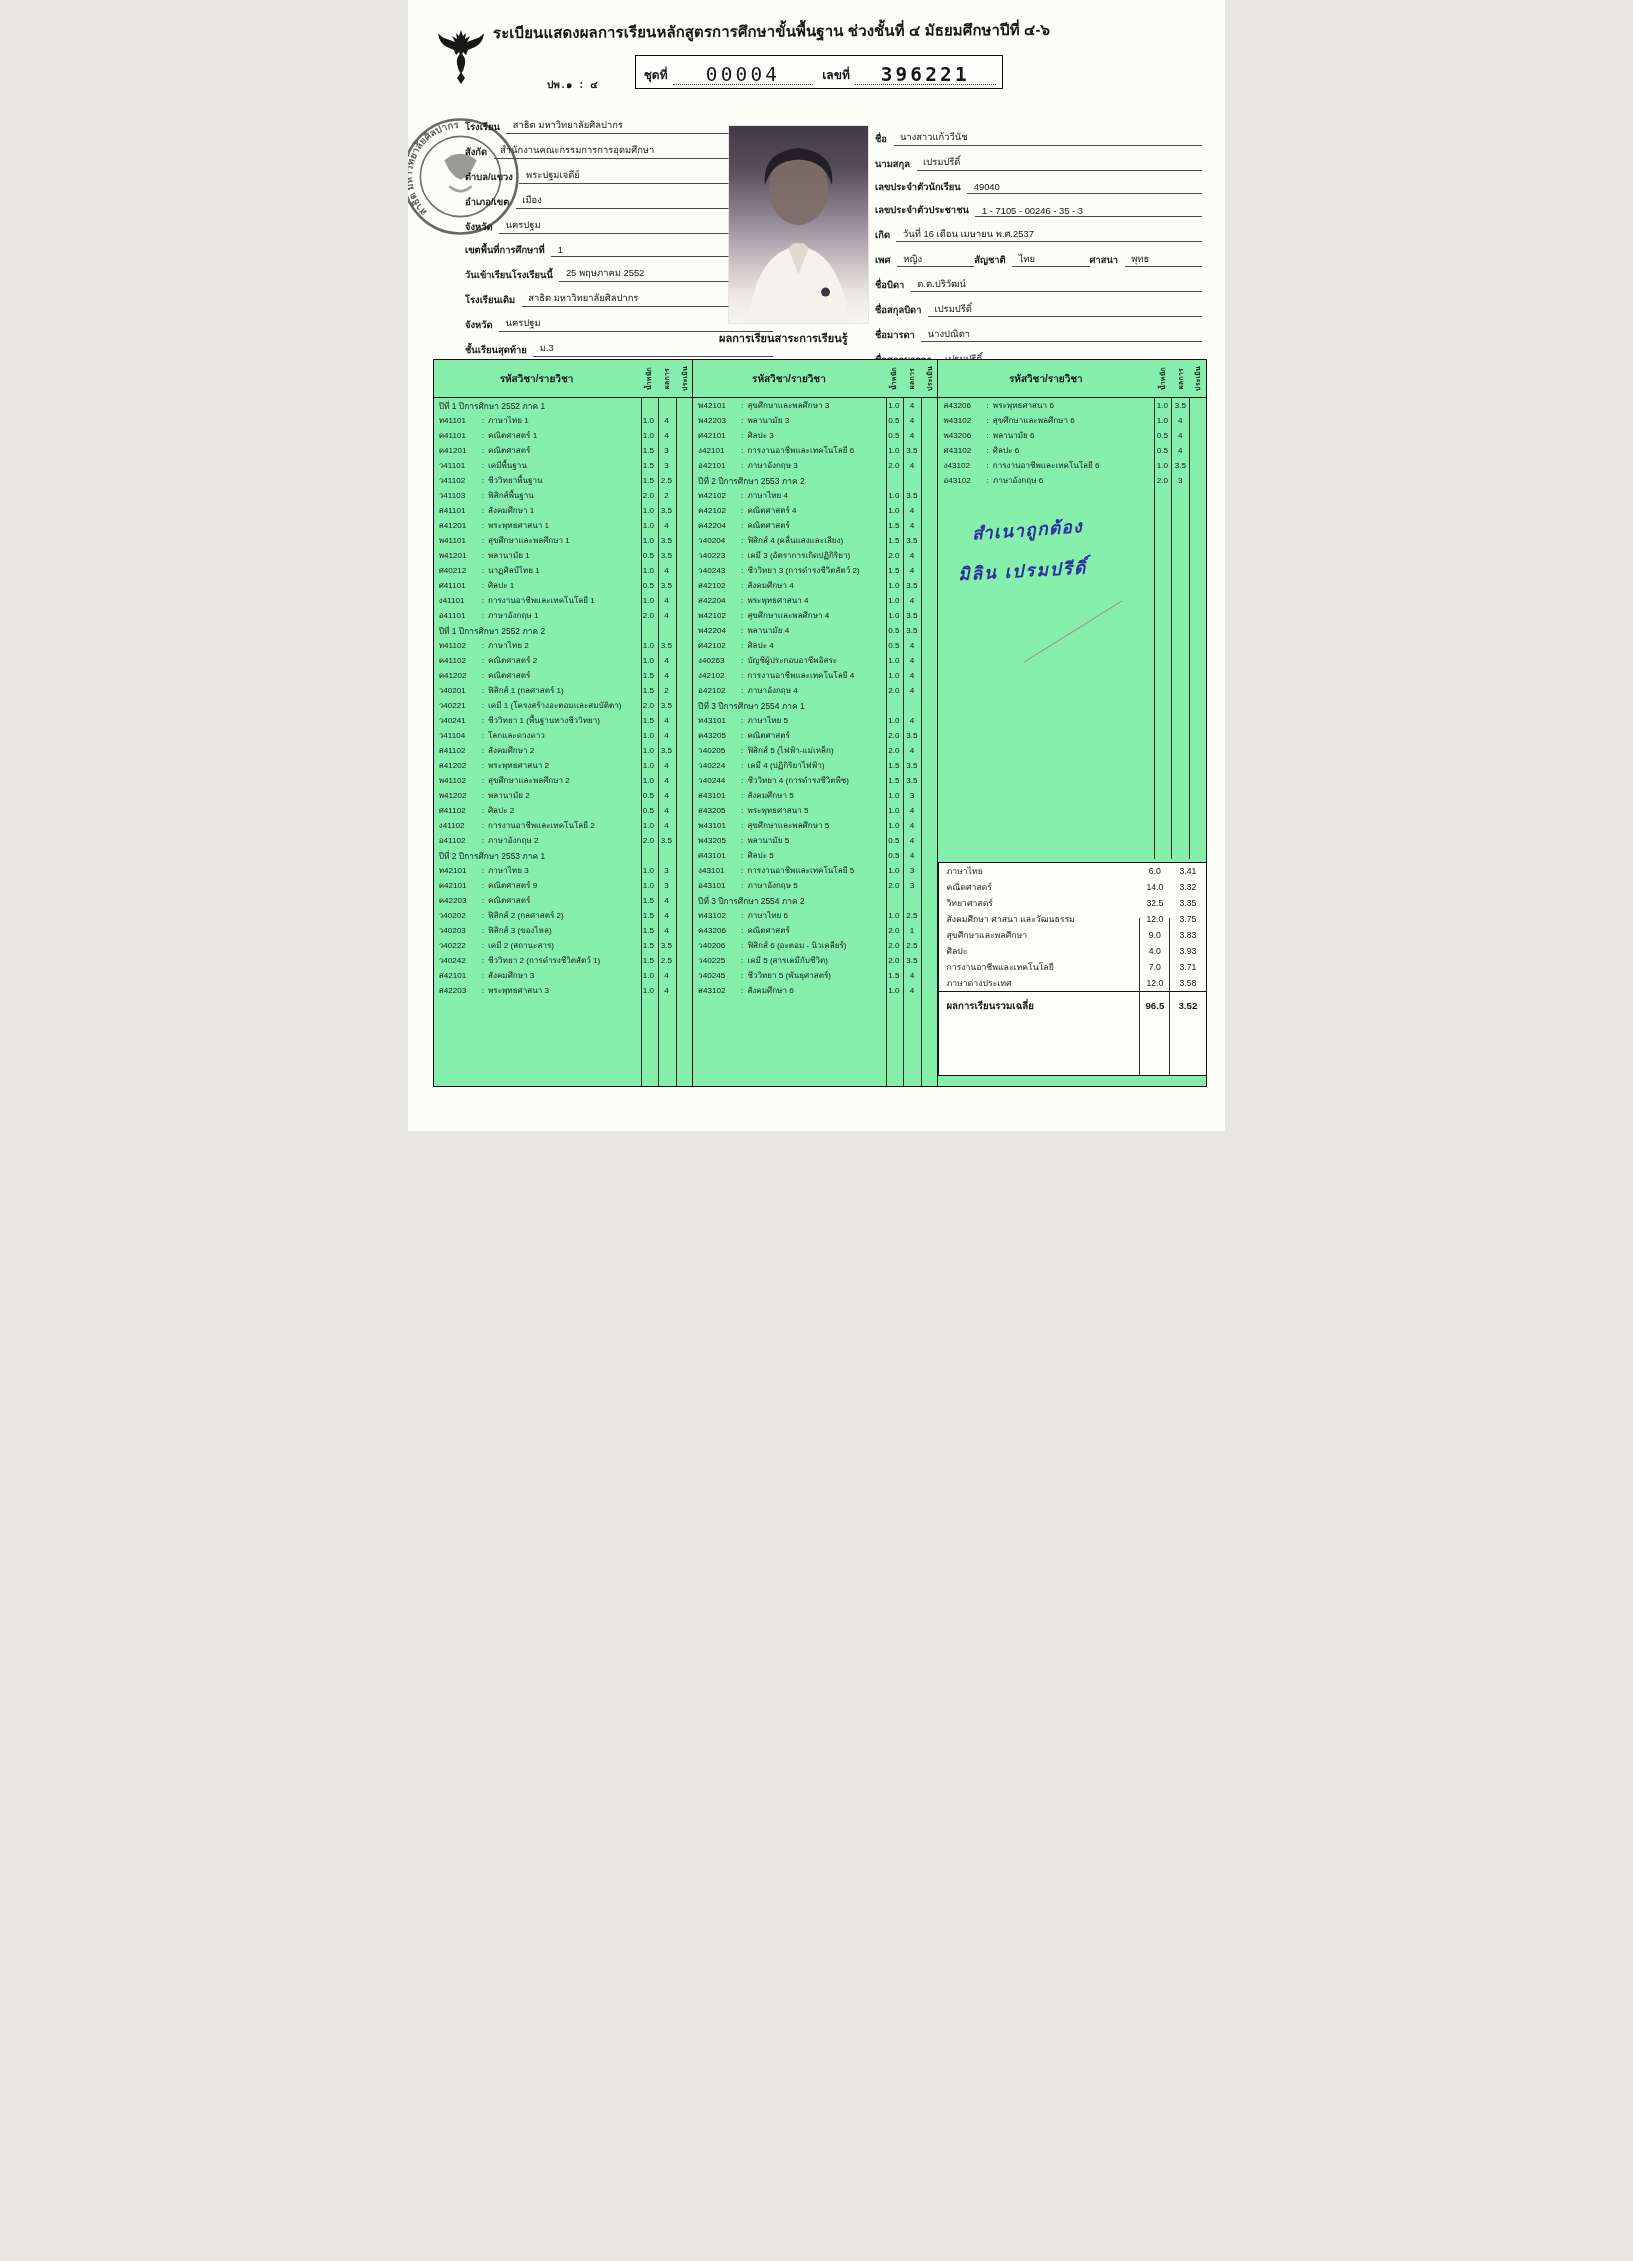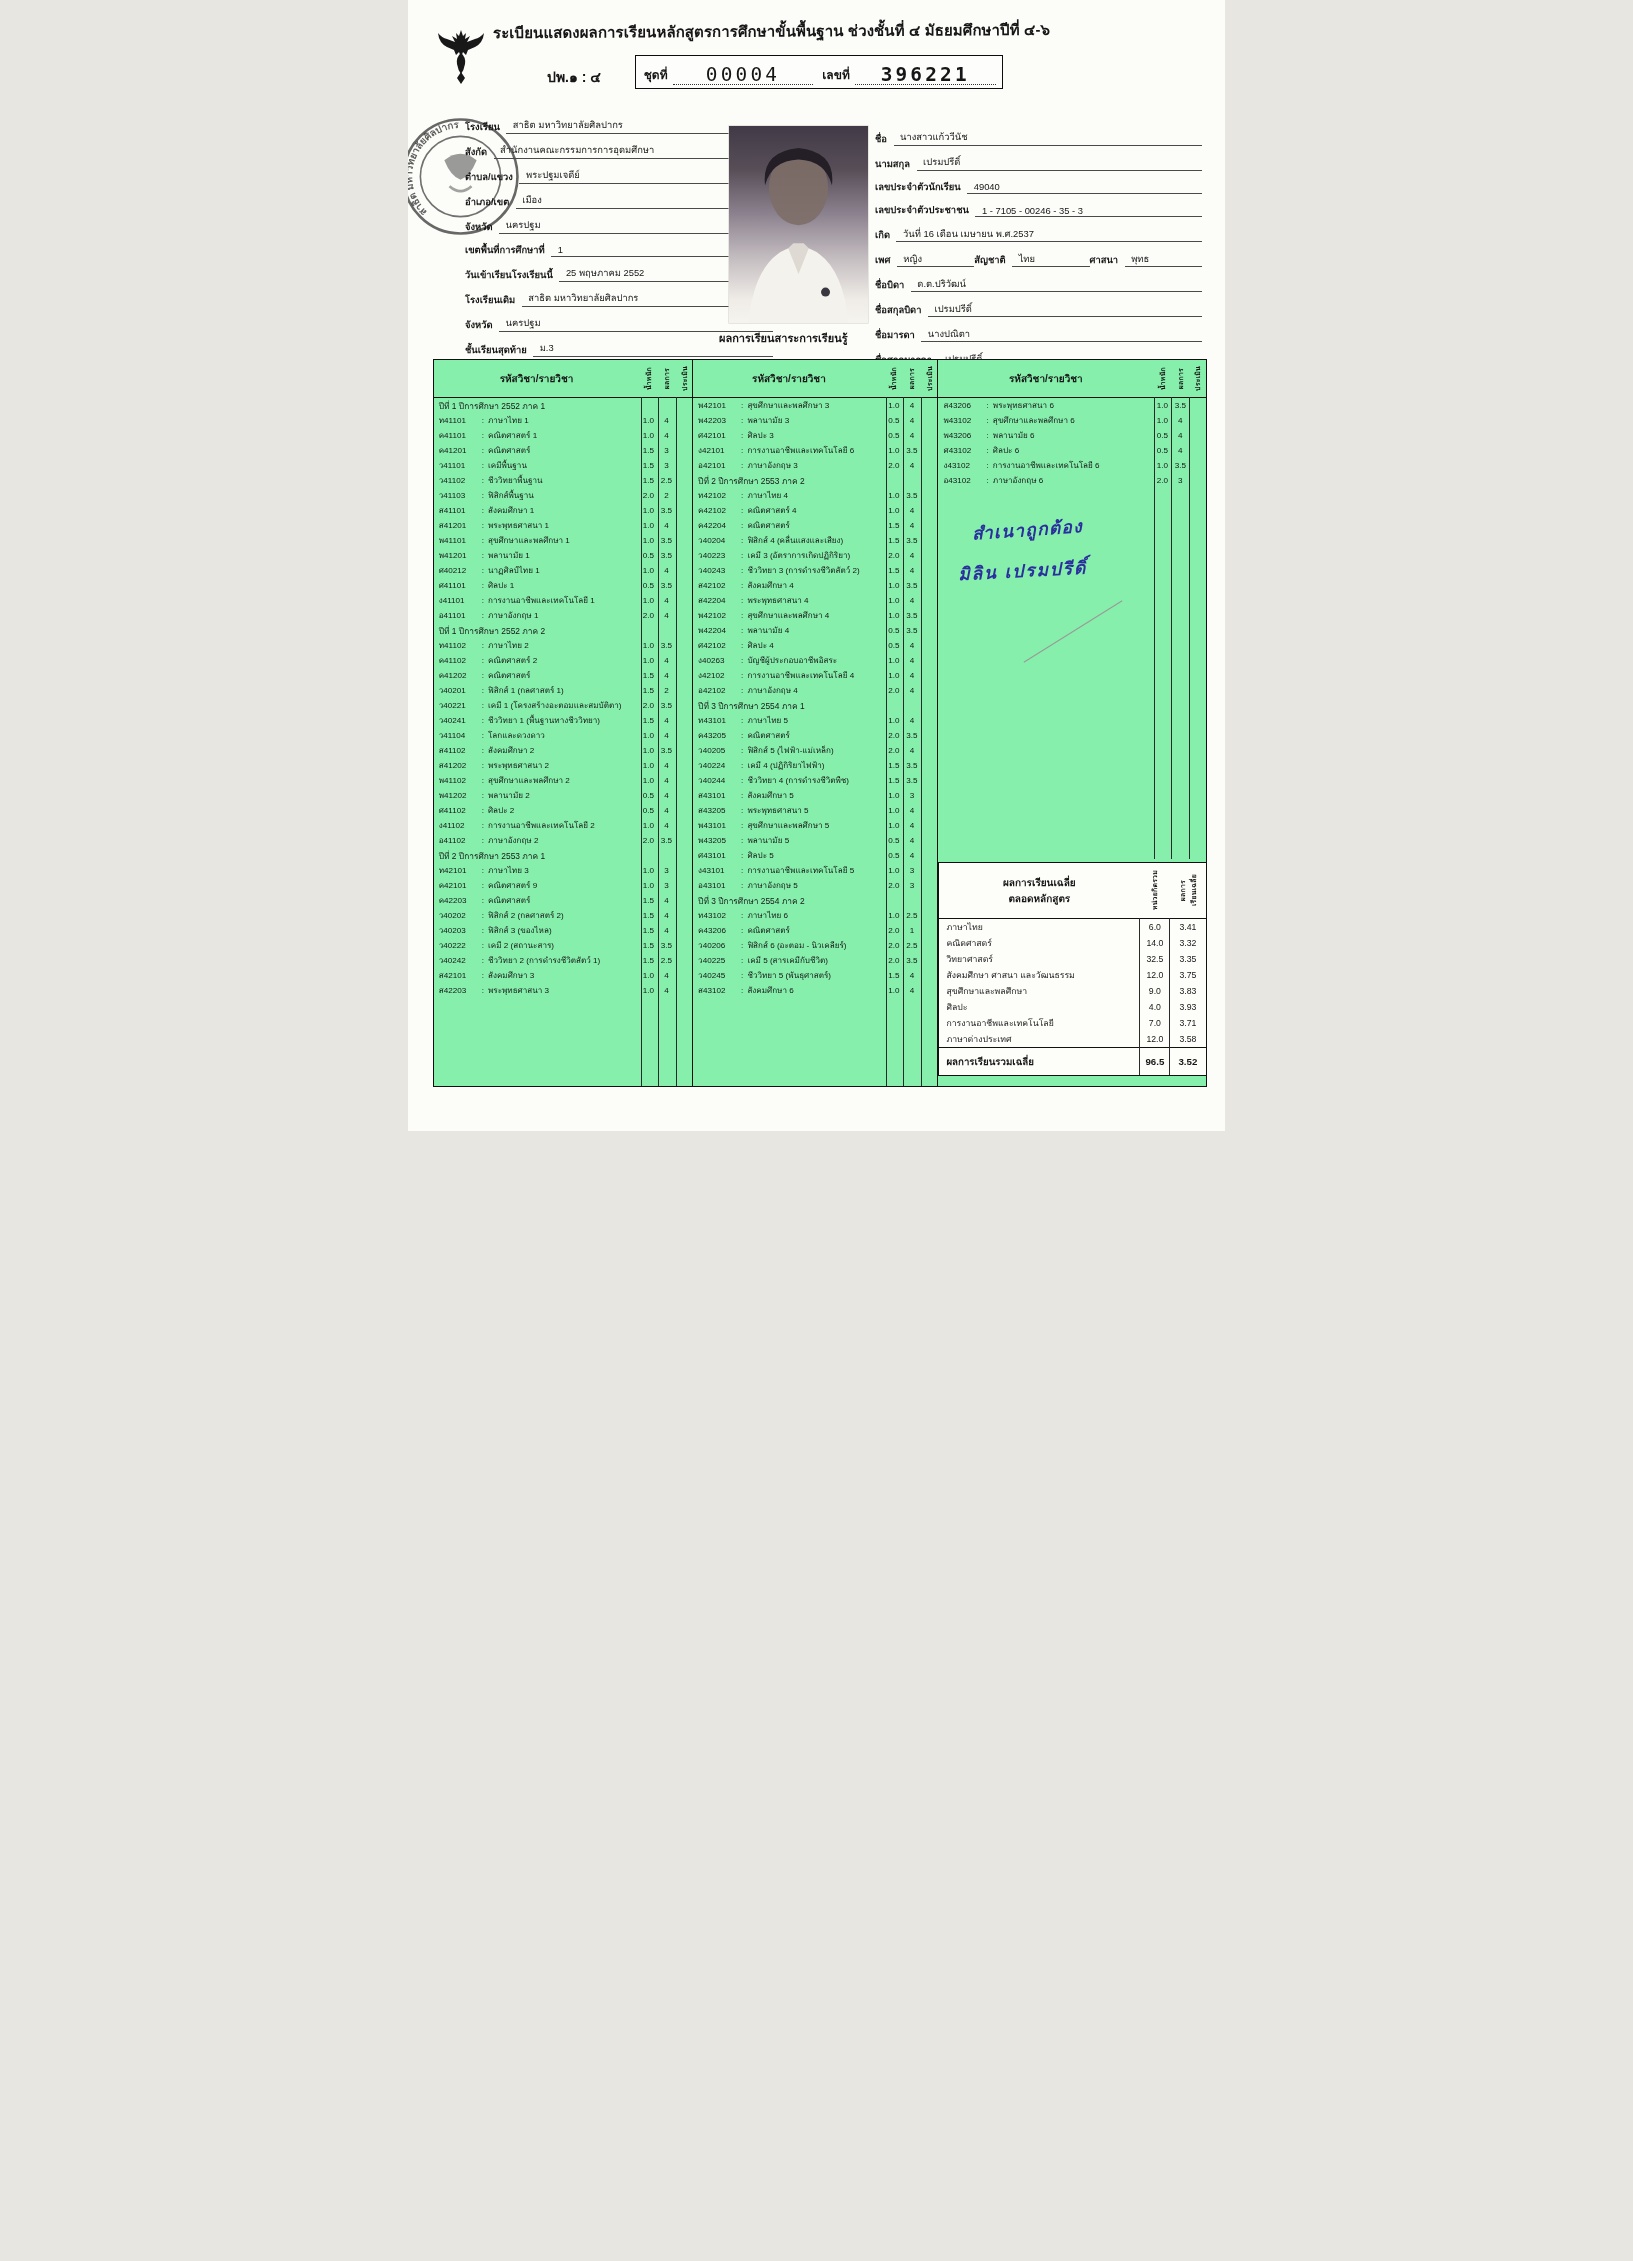--- a/index.html
+++ b/index.html
@@ -8,21 +8,21 @@
     background:#fcfcf9; overflow:hidden; color:#161616;
     font-family:"Liberation Sans", sans-serif;
   }
   
   .emblem{position:absolute; left:28px; top:24.5px; width:50px; height:62px;}
   .seal{position:absolute; left:-9px; top:115px; width:123px; height:123px; opacity:.85;}
   .doc-title{
     position:absolute; left:85px; top:19.4px; width:716px;
     font-size:15px; font-weight:bold; letter-spacing:0.1px; transform:rotate(-.35deg);
   }
-  .form-code{position:absolute; left:139px; top:66px; font-size:14px; font-weight:bold;}
+  .form-code{position:absolute; left:139px; top:77px; font-size:10px; font-weight:bold;font-family:Liberation Mono, monospace;}
   .serial-box{
     position:absolute; left:227px; top:55px; width:368px; height:34px;
     border:1.9px solid #0d0d0d; display:flex; align-items:flex-end; padding:1.3px 6.5px 2.6px 7.7px; box-sizing:border-box;
     background:#fdfdfb;
   }
   .serial-label{font-size:12px; font-weight:bold; margin-right:5.2px; padding-bottom:1.9px;}
   .serial-num{
     font-family:"DejaVu Sans Mono", monospace; font-size:19.4px; line-height:19.4px;
     letter-spacing:3.2px; border-bottom:1.3px dotted #333; flex:1; text-align:center;
   }
@@ -935,33 +935,20 @@
         </div>
       <div class="vl vl1"></div>
       <div class="vl vl2"></div>
       <div class="vl vl3"></div>
 
       <div class="handwrite1">สำเนาถูกต้อง</div>
       <div class="handwrite2">มิลิน  เปรมปรีดิ์</div>
       <div class="pencil"></div>
 
       <div class="summary">
-        <div class="shead">
-          <div class="stitle">
-            <div>ผลการเรียนเฉลี่ย</div>
-            <div>ตลอดหลักสูตร</div>
-          </div>
-          <div class="scred">
-              <span class="vtext">หน่วยกิตรวม</span>
-            </div>
-          <div class="sgpa">
-            <span class="vtext">ผลการ</span>
-            <span class="vtext">เรียนเฉลี่ย</span>
-          </div>
-        </div>
         <div class="sbody">
             <div class="srow">
               <span class="ssubj">ภาษาไทย</span>
               <span class="scr">6.0</span>
               <span class="sgp">3.41</span>
             </div>
             <div class="srow">
               <span class="ssubj">คณิตศาสตร์</span>
               <span class="scr">14.0</span>
               <span class="sgp">3.32</span>

